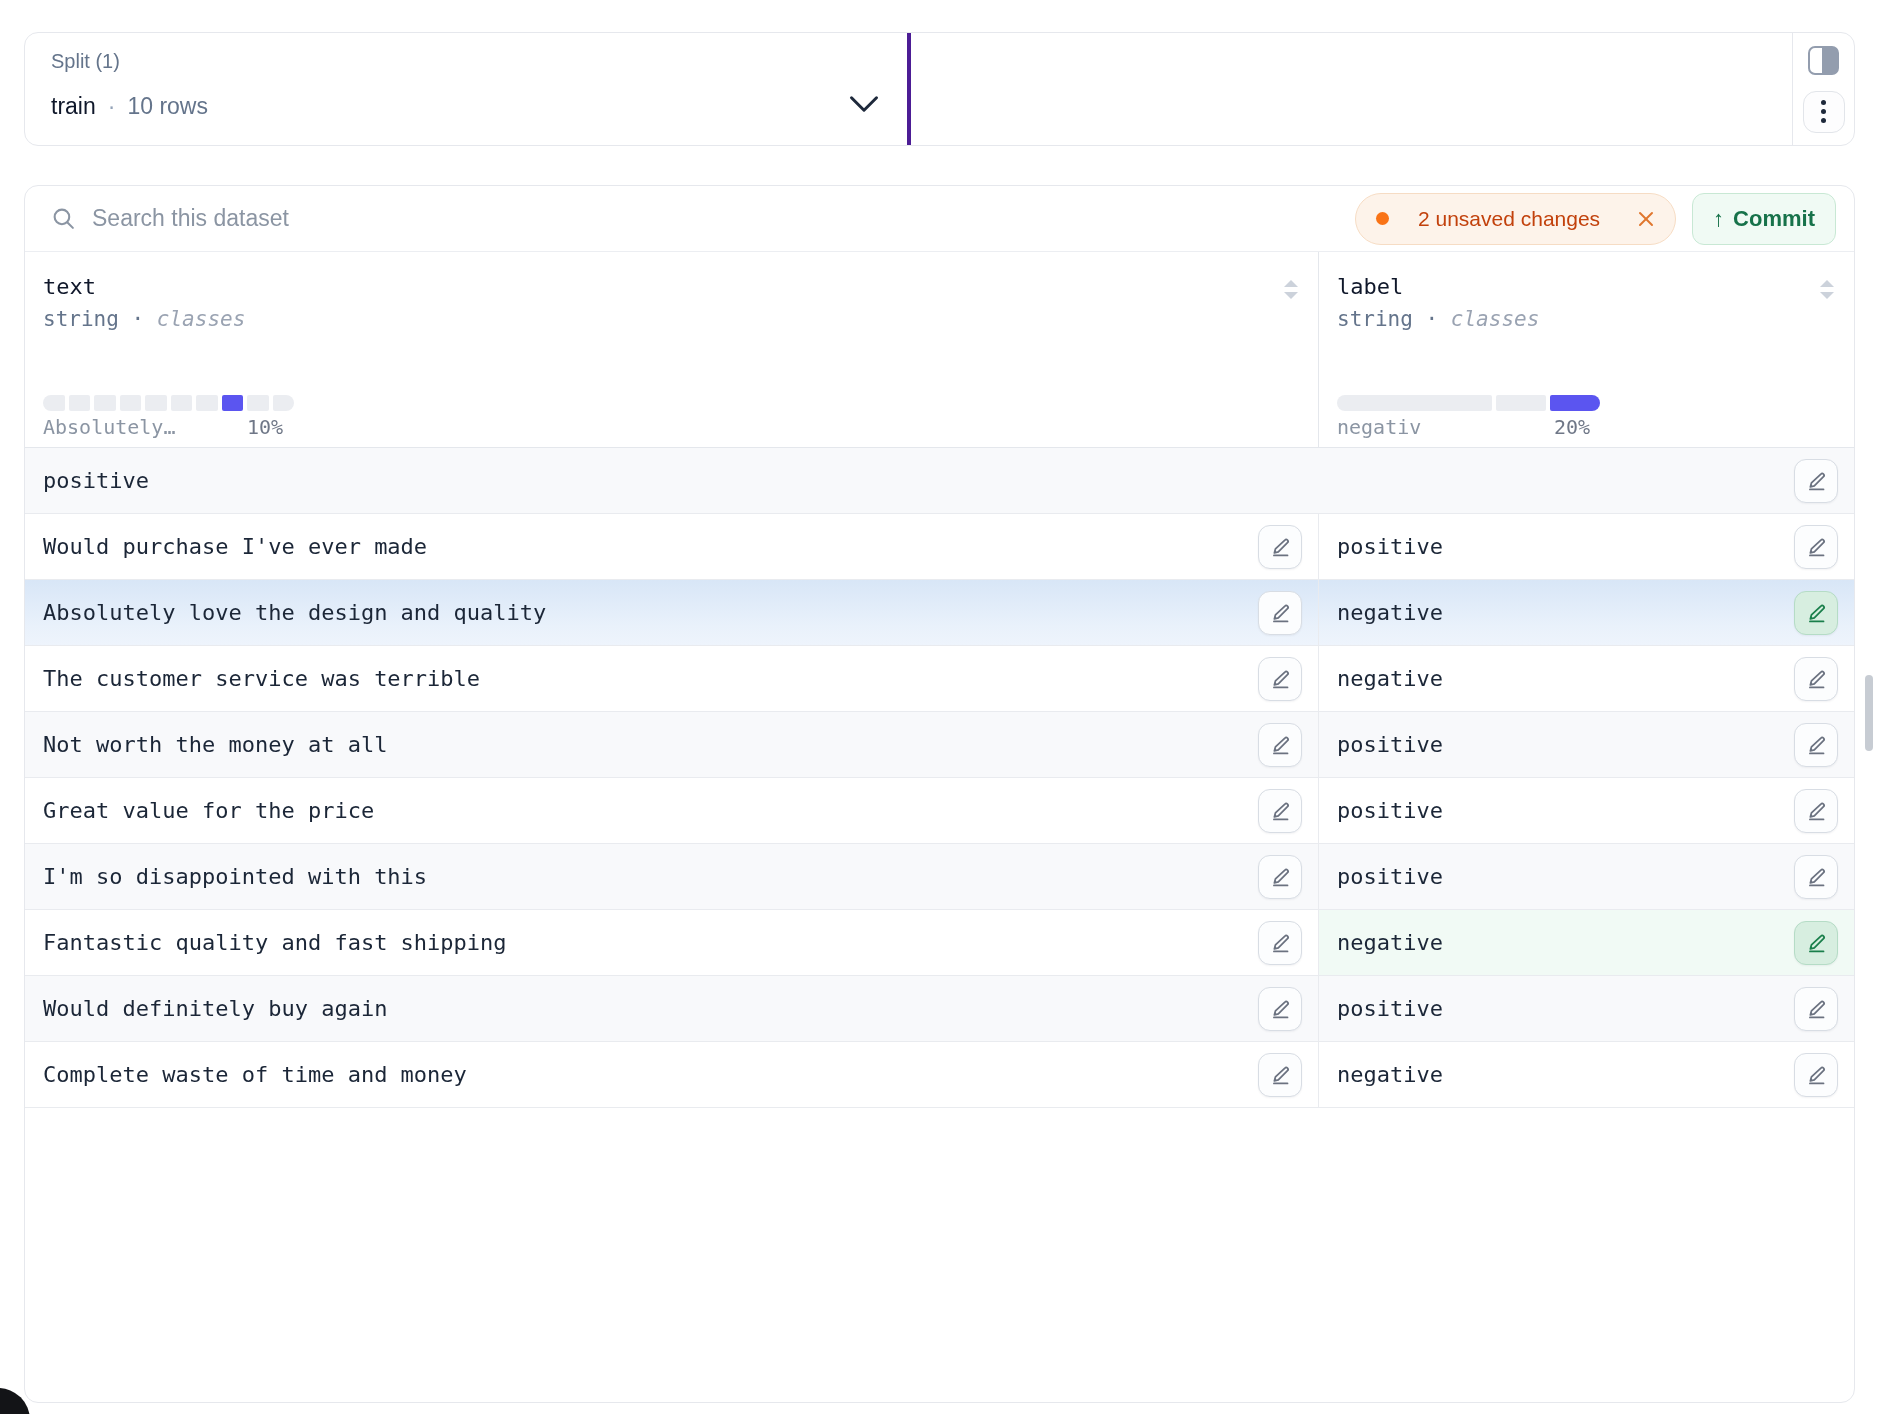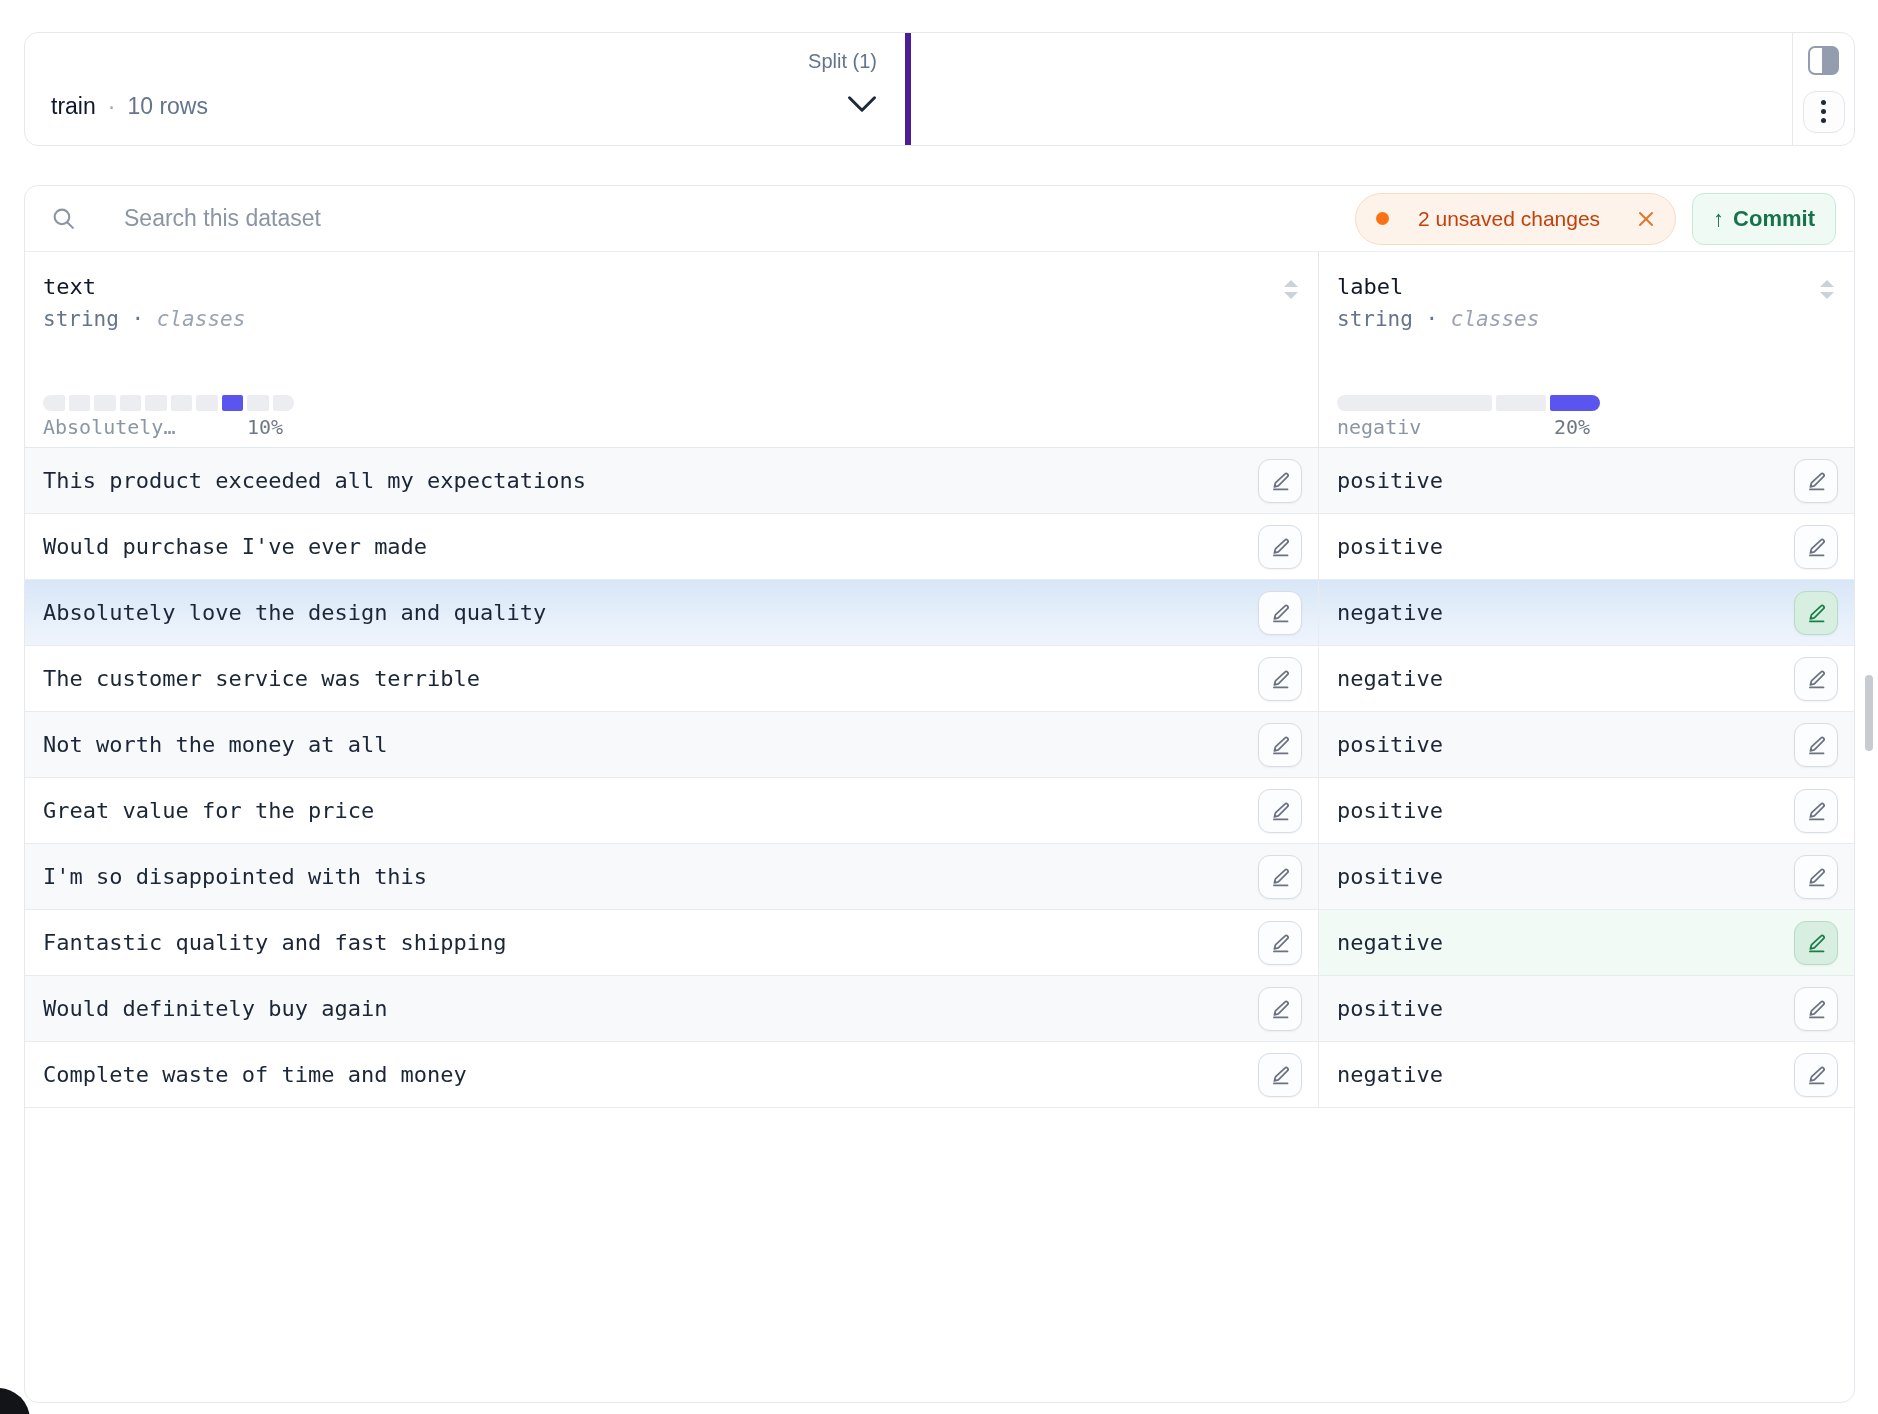--- a/index.html
+++ b/index.html
@@ -3,22 +3,22 @@
 <meta charset="utf-8">
 <style>
   * { margin:0; padding:0; box-sizing:border-box; }
   html,body { width:1878px; height:1414px; background:#ffffff; overflow:hidden;
     font-family:"Liberation Sans", sans-serif; }
   .mono { font-family:"DejaVu Sans Mono", monospace; }
 
   
   .topbar { position:absolute; left:24px; top:32px; width:1831px; height:114px;
     border:1px solid #e6e8ed; border-radius:14px; background:#fff; display:flex; }
-  .topbar-left { width:886px; border-right:6px solid #4c1d95; position:relative;
-    padding:17px 28px 0 26px; cursor:pointer;text-align:right; }
+  .topbar-left { width:886px; border-right:4px solid #4c1d95; position:relative;
+    padding:17px 28px 0 26px; cursor:pointer; }
   .split-label { font-size:20px; color:#64748b; }
   .split-value-row { margin-top:20px; display:flex; align-items:center; gap:12px; }
   .split-value { font-size:23px; color:#0f172a; font-weight:500; }
   .sep-dot { font-size:23px; color:#94a3b8; }
   .rows-count { font-size:23px; color:#64748b; }
   .chevron { position:absolute; right:28px; top:62px; width:30px; height:18px; color:#1e293b; }
   .topbar-mid { flex:1; }
   .topbar-right { width:62px; border-left:1px solid #e6e8ed; display:flex; flex-direction:column;
     align-items:center; justify-content:center; gap:16px; }
   .panel-toggle { width:31px; height:29px; border:2px solid #939dae; border-radius:7px;
@@ -30,21 +30,21 @@
   
   .panel { position:absolute; left:24px; top:185px; width:1831px; height:1218px;
     border:1px solid #e6e8ed; border-radius:14px; background:#fff; overflow:hidden;
     display:flex; flex-direction:column; }
 
   
   .search-row { height:66px; flex:0 0 66px; display:flex; align-items:center;
     padding:0 18px 0 26px; border-bottom:1px solid #eceef2; gap:16px; }
   .search-icon { width:25px; height:25px; color:#8b95a3; flex:0 0 auto; }
   .search-input { flex:1; border:none; outline:none; font-size:23px; color:#0f766e;
-    font-family:"Liberation Sans", sans-serif; background:transparent;margin-left:32px; }
+    font-family:"Liberation Sans", sans-serif; background:transparent; }
   .search-input::placeholder { color:#8b95a3; }
   .badge { height:52px; border-radius:26px; background:#fdf3ea; border:1px solid #f6dcc4;
     display:flex; align-items:center; gap:29px; padding:0 20px; }
   .badge-dot { width:13px; height:13px; border-radius:50%; background:#f97316; }
   .badge-text { font-size:21px; color:#c2410c; }
   .badge-x { width:18px; height:18px; color:#e0762e; cursor:pointer; margin-left:8px; }
   .commit-btn { height:52px; border-radius:12px; background:#f0faf4; border:1px solid #c8e8d4;
     display:flex; align-items:center; gap:9px; padding:0 20px; cursor:pointer;
     font-size:22px; color:#17724a; font-weight:600; font-family:"Liberation Sans", sans-serif; }
   .commit-arrow { font-size:22px; font-weight:600; }
@@ -185,29 +185,20 @@
         </div>
       <div class="hist-labels">
         <span class="hist-min mono">negativ</span>
         <span class="hist-pct mono" id="pct-1" style="left: 217px;">20%</span>
       </div>
     </div>
   </div>
 
   <div class="rows" id="rows">
   <div class="trow alt">
-    <div class="tcell text-col">
-      <span class="cell-text mono">This product exceeded all my expectations</span>
-      <button class="edit-btn">
-        <svg viewBox="0 0 24 24" fill="none" stroke="currentColor" stroke-width="2" stroke-linecap="round" stroke-linejoin="round">
-              <path d="M17 3.5a2.1 2.1 0 0 1 3 3L9.5 17 5 18.2 6.2 13.7 17 3.5z"></path>
-              <line x1="4.5" y1="21" x2="20" y2="21"></line>
-            </svg>
-      </button>
-    </div>
     <div class="tcell label-col">
       <span class="cell-text mono">positive</span>
       <button class="edit-btn">
         <svg viewBox="0 0 24 24" fill="none" stroke="currentColor" stroke-width="2" stroke-linecap="round" stroke-linejoin="round">
               <path d="M17 3.5a2.1 2.1 0 0 1 3 3L9.5 17 5 18.2 6.2 13.7 17 3.5z"></path>
               <line x1="4.5" y1="21" x2="20" y2="21"></line>
             </svg>
       </button>
     </div>
   </div>

